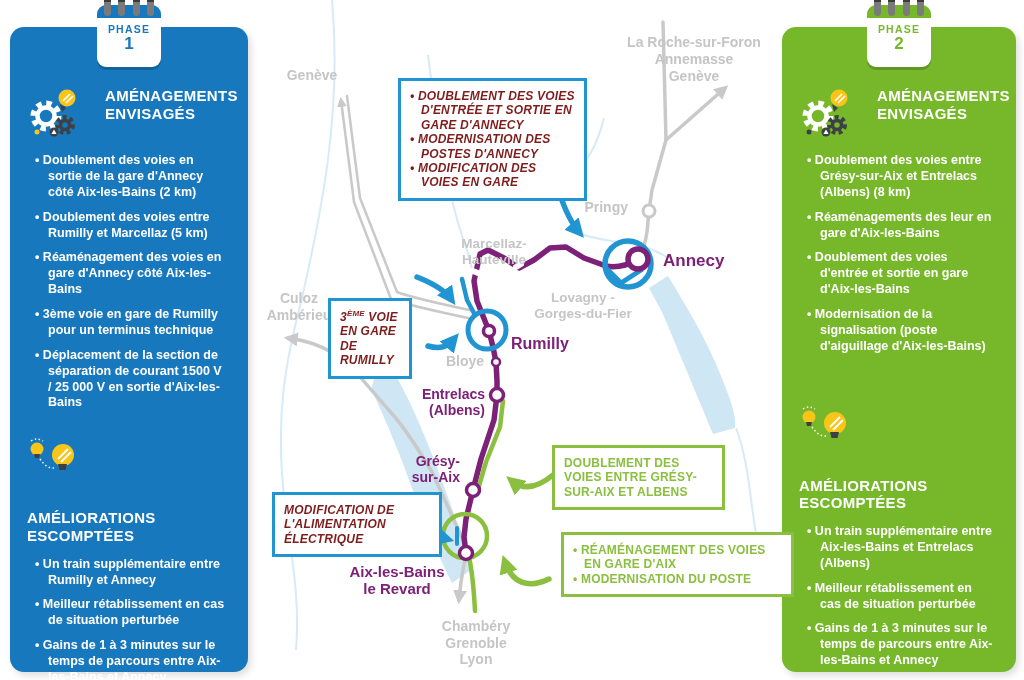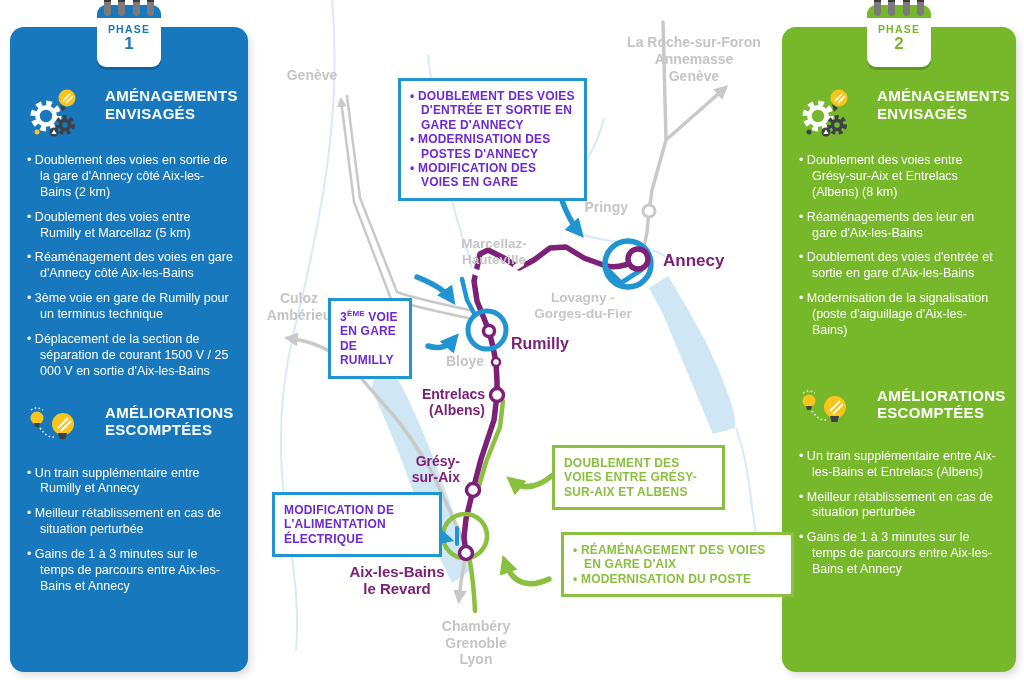--- a/index.html
+++ b/index.html
@@ -10,45 +10,45 @@
   
   .panel{position:absolute;top:27px;height:645px;border-radius:14px;color:#fff;z-index:2;
          box-shadow:3px 4px 7px rgba(0,0,0,.13);}
   .panel-blue{left:10px;width:238px;background:#1878be;}
   .panel-green{left:782px;width:234px;background:#76b82a;}
   .panel-inner{padding:60px 14px 0 17px;}
 
   .sec-header{display:flex;align-items:flex-start;gap:24px;margin:0 0 12px;}
   .sec-title{font-size:15px;font-weight:bold;line-height:1.18;letter-spacing:.3px;}
   .sec-title span{display:block;}
-  .panel-list{list-style:none;margin:0;padding:0;font-size:12.5px;line-height:1.27;font-weight:normal;}
+  .panel-list{list-style:none;margin:8px;padding:0;font-size:12.5px;line-height:1.27;font-weight:bold;}
   .panel-list li{padding-left:13px;text-indent:-13px;margin-bottom:9px;}
   .panel-list li::before{content:"• ";}
-  .sec2{margin-top:24px;}
+  .sec2{margin-top:24px;flex-direction:column;}
   .panel-green .sec2{margin-top:48px;}
 
   
   .calendar{position:absolute;top:-22px;left:50%;transform:translateX(-50%);
             width:64px;height:62px;background:#fff;border-radius:9px;
             box-shadow:0 3px 0 rgba(0,0,0,.18);}
   .cal-strip{height:13px;border-radius:9px 9px 0 0;}
   .panel-blue .cal-strip{background:#1878be;}
   .panel-green .cal-strip{background:#76b82a;}
   .rings{position:absolute;top:-11px;left:0;right:0;display:flex;justify-content:space-evenly;}
   .ring{width:7px;height:22px;border-radius:4px;
         background:linear-gradient(#3c3c3c 0 36%,#7a7a7a 36%);}
   .cal-label{font-size:10.5px;font-weight:bold;letter-spacing:1.2px;text-align:center;margin-top:5px;}
   .cal-num{font-size:17px;font-weight:bold;text-align:center;line-height:1.1;}
   .panel-blue .cal-label,.panel-blue .cal-num{color:#1878be;}
   .panel-green .cal-label,.panel-green .cal-num{color:#76b82a;}
 
   
   .callout{position:absolute;background:#fff;border:3px solid;padding:8px 9px;z-index:3;
            font-weight:bold;font-size:12px;line-height:1.2;letter-spacing:.2px;box-sizing:border-box;}
-  .callout.blue{border-color:#2095d2;color:#6d28d9;}
+  .callout.blue{border-color:#2095d2;color:#7f1d1d;font-style:italic;}
   .callout.green{border-color:#8abf3f;color:#8abf3f;}
   .callout ul{list-style:none;margin:0;padding:0;}
   .callout li{padding-left:11px;text-indent:-11px;}
   .callout li::before{content:"• ";}
   .callout sup{font-size:8px;}
 
   
   .lbl{font-family:"Liberation Sans",sans-serif;font-weight:bold;}
   .lbl-gray{fill:#c5c5c5;}
   .lbl-purple{fill:#7d2077;}

